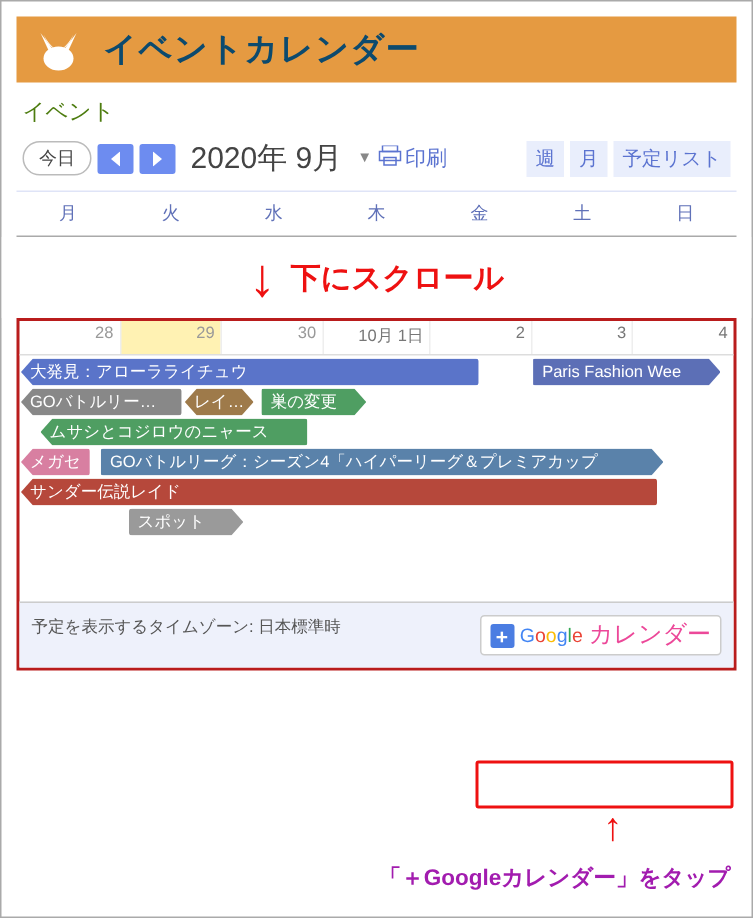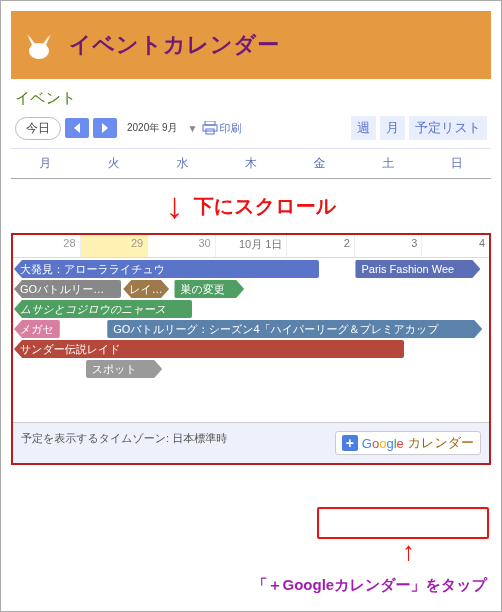--- a/index.html
+++ b/index.html
@@ -1,31 +1,31 @@
 <!DOCTYPE html>
 <html><head>
 <meta charset="utf-8">
 <style>
 html,body{margin:0;padding:0;font-family:-apple-system,"Helvetica Neue",Arial,sans-serif;background:#fff;font-size:13px;color:#333}
 .frame{width:502px;height:612px;box-sizing:border-box;border:1px solid #aaa;position:relative;overflow:hidden}
 
 
-.hdr{background:#e59a41;color:#701a75;height:68px;display:flex;align-items:center;padding:0 12px;margin:10px 10px 10px 10px;box-sizing:border-box}
+.hdr{background:#e59a41;color:#0c4a6e;height:44px;display:flex;align-items:center;padding:0 12px;margin:10px 10px 10px 10px;box-sizing:border-box}
 .hdr-icon{width:32px;height:32px;margin-right:14px;flex:0 0 auto}
 .hdr-title{font-size:22px;font-weight:700;letter-spacing:1px}
 
 .lbl{font-size:15px;margin:4px 14px 6px;color:#4d7c0f}
 
 
 .tb{display:flex;align-items:center;gap:4px;padding:2px 14px 8px;color:#444}
 .tb .pill{border:1px solid #bbb;border-radius:14px;padding:2px 10px;font-size:12px;background:#fff}
 .navbtn{width:24px;height:20px;background:#6d8cf0;border-radius:2px;display:flex;align-items:center;justify-content:center;color:#fff;font-size:11px}
-.tb .date{font-size:10px;margin:0 6px}
+.tb .date{font-size:20px;margin:0 6px}
 .tb .tri{color:#888;font-size:10px}
-.tb .pr{display:flex;align-items:center;gap:2px;color:#5b73d0;font-size:11px}
+.tb .pr{display:flex;gap:2px;color:#5b73d0;font-size:14px}
 .tb .seg{margin-left:auto;display:flex;gap:4px}
 .seg span{padding:3px 6px;font-size:13px;color:#5b73d0}
 .seg .on{background:#e9eefc}
 
 .dow{display:flex;border-top:1px solid #dfe4f7;border-bottom:1px solid #aaa;margin:0 10px}
 .dow span{flex:1;text-align:center;font-size:12px;padding:6px 0;color:#6071b8}
 .dow .sat{color:#6071b8}
 .dow .sun{color:#6071b8}
 
 
@@ -55,21 +55,21 @@
 .c-gr2{background:#9a9a9a}
 .tri-l{clip-path:polygon(8px 0,100% 0,100% 100%,8px 100%,0 50%)}
 .tri-r{clip-path:polygon(0 0,calc(100% - 8px) 0,100% 50%,calc(100% - 8px) 100%,0 100%)}
 .tri-lr{clip-path:polygon(8px 0,calc(100% - 8px) 0,100% 50%,calc(100% - 8px) 100%,8px 100%,0 50%)}
 
 .foot{display:flex;align-items:flex-start;border-top:1px solid #ccc;font-size:11px;color:#555;padding:8px 8px;background:#eef1fb}
 .gbtn{margin-left:auto;display:flex;align-items:center;gap:4px;border:1px solid #ccc;background:#fff;padding:2px 6px;border-radius:3px}
 .plus{width:16px;height:16px;background:#4b7de2;color:#fff;font-weight:900;display:flex;align-items:center;justify-content:center;font-size:14px;border-radius:2px}
 .glogo{font-weight:400;font-size:13px}
 .glogo .b{color:#4285F4}.glogo .r{color:#EA4335}.glogo .y{color:#FBBC05}.glogo .g{color:#34A853}
-.gcal{color:#a16207;font-size:13px}
+.gcal{color:#ec4899;font-size:16px}
 
 .hi-box{position:absolute;border:2px solid #e11;right:12px;bottom:72px;width:168px;height:28px;border-radius:2px;pointer-events:none}
 .hi-arrow{position:absolute;right:86px;bottom:44px;color:#e11;font-size:26px;font-weight:900}
 .hi-text{position:absolute;right:14px;bottom:16px;color:#a21caf;font-size:15px;font-weight:800}
 </style>
 </head>
 <body>
 
 <div class="frame">
 
@@ -143,24 +143,24 @@
       <div class="cell">2</div>
       <div class="cell">3</div>
       <div class="cell">4</div>
     </div>
     <div class="rows" id="rows">
         <div class="ev c-blue tri-l" style="left: 1px; width: 305.286px; top: 2px;">大発見：アローラライチュウ</div>
         <div class="ev c-dblue tri-r" style="left: 342.429px; width: 125px; top: 2px;">Paris Fashion Wee</div>
         <div class="ev c-gray tri-l" style="left: 1px; width: 107.257px; top: 22px;">GOバトルリーグ：</div>
         <div class="ev c-brown tri-lr" style="left: 110.257px; width: 45.8px; top: 22px;">レイドア</div>
         <div class="ev c-green tri-r" style="left: 161.471px; width: 69.7px; top: 22px;">巣の変更</div>
-        <div class="ev c-green tri-l" style="left: 1px; width: 178px; top: 42px; font-style: italic;">ムサシとコジロウのニャース</div>
+        <div class="ev c-green tri-l" style="left: 14px; width: 178px; top: 42px;">ムサシとコジロウのニャース</div>
         <div class="ev c-pink tri-l" style="left: 1px; width: 45.8px; top: 62px;">メガセ</div>
-        <div class="ev c-aq tri-r" style="left: 54.2629px; width: 375px; top: 62px; margin-left: 40px;">GOバトルリーグ：シーズン4「ハイパーリーグ＆プレミアカップ</div>
-        <div class="ev c-red tri-l" style="left: 1px; width: 390px; top: 82px;">サンダー伝説レイド</div>
+        <div class="ev c-aq tri-r" style="left: 54.2629px; width: 375px; top: 62px;">GOバトルリーグ：シーズン4「ハイパーリーグ＆プレミアカップ</div>
+        <div class="ev c-red tri-l" style="left: 1px; width: 424px; top: 82px;">サンダー伝説レイド</div>
         <div class="ev c-gr2 tri-r" style="left: 72.7px; width: 76.5286px; top: 102px;">スポット</div>
       </div>
 
     <div class="foot">
       <span>予定を表示するタイムゾーン: 日本標準時</span>
       <span class="gbtn">
         <span class="plus">+</span>
         <span class="glogo"><span class="b">G</span><span class="r">o</span><span class="y">o</span><span class="b">g</span><span class="g">l</span><span class="r">e</span></span>
         <span class="gcal">カレンダー</span>
       </span>

